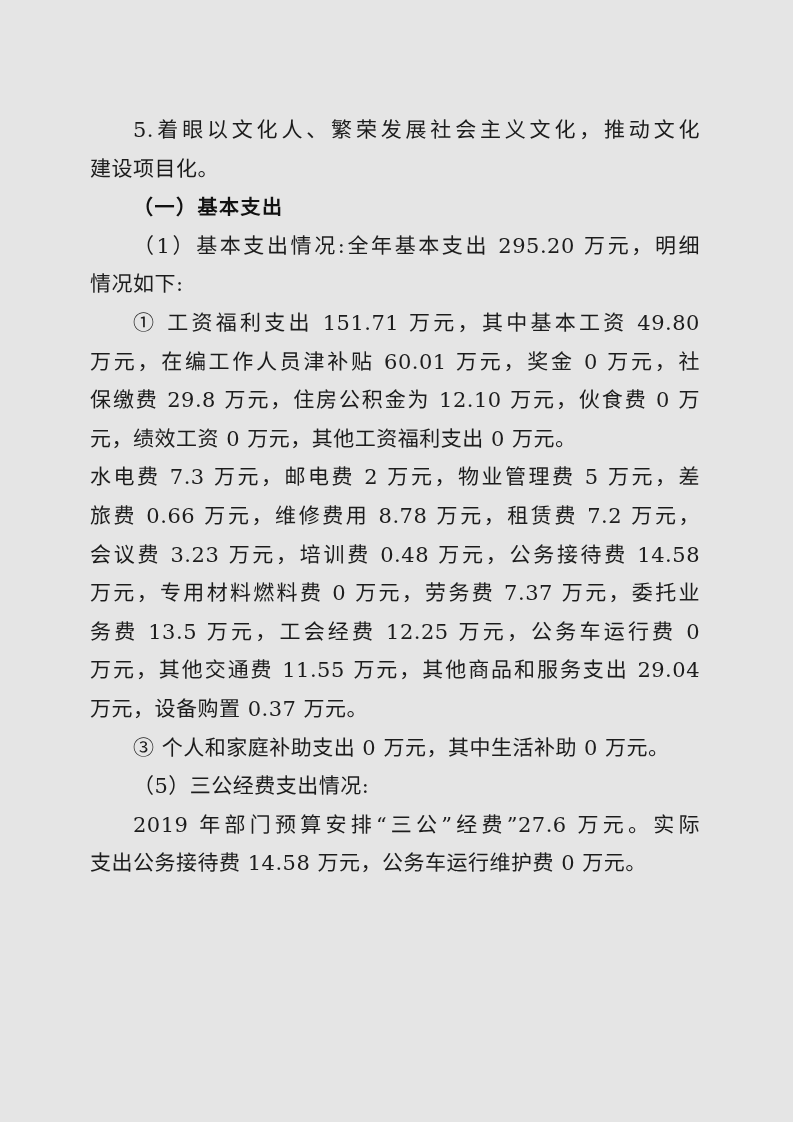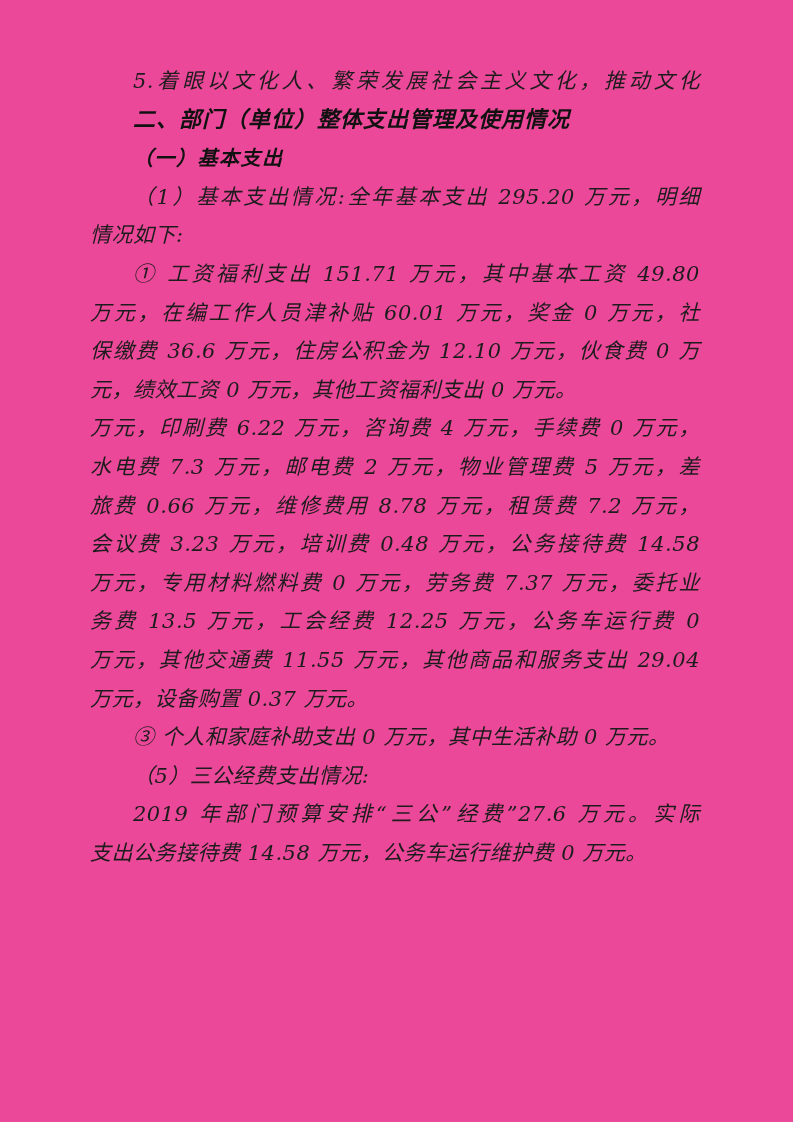--- a/index.html
+++ b/index.html
@@ -11,25 +11,24 @@
     width: 793px;
     height: 1122px;
     overflow: hidden;
     position: relative;
   }
   .page {
     position: absolute;
     top: 0; left: 0;
     width: 793px;
     height: 1122px;
-    background: #ec4899;
+    background: #e5e5e5;
     box-sizing: border-box;
-    padding: 62px 93px 0 90px;
+    padding: 111px 93px 0 90px;
     color: #1c1c1c;
-    font-style: italic;
   }
   .ln {
     height: 38.6px;
     line-height: 38.6px;
     font-size: 21px;
     font-family: "DejaVu Serif", "Liberation Serif", serif;
     color: #1c1c1c;
     letter-spacing: 0.5px;
     white-space: normal;
   }
@@ -52,29 +51,28 @@
     font-size: 20px;
     letter-spacing: 1.5px;
     color: #111111;
   }
 </style>
 </head>
 <body>
 
 <main class="page">
   <div class="ln indent just">5.着眼以文化人、繁荣发展社会主义文化，推动文化</div>
-  <div class="ln indent h1">二、部门（单位）整体支出管理及使用情况</div>
+  <div class="ln">建设项目化。</div>
   <div class="ln indent h2">（一）基本支出</div>
   <div class="ln indent just">（1）基本支出情况:全年基本支出 295.20 万元，明细</div>
   <div class="ln">情况如下:</div>
   <div class="ln indent just">① 工资福利支出 151.71 万元，其中基本工资 49.80</div>
   <div class="ln just">万元，在编工作人员津补贴 60.01 万元，奖金 0 万元，社</div>
-  <div class="ln just">保缴费 36.6 万元，住房公积金为 12.10 万元，伙食费 0 万</div>
+  <div class="ln just">保缴费 29.8 万元，住房公积金为 12.10 万元，伙食费 0 万</div>
   <div class="ln">元，绩效工资 0 万元，其他工资福利支出 0 万元。</div>
-  <div class="ln just">万元，印刷费 6.22 万元，咨询费 4 万元，手续费 0 万元，</div>
   <div class="ln just">水电费 7.3 万元，邮电费 2 万元，物业管理费 5 万元，差</div>
   <div class="ln just">旅费 0.66 万元，维修费用 8.78 万元，租赁费 7.2 万元，</div>
   <div class="ln just">会议费 3.23 万元，培训费 0.48 万元，公务接待费 14.58</div>
   <div class="ln just">万元，专用材料燃料费 0 万元，劳务费 7.37 万元，委托业</div>
   <div class="ln just">务费 13.5 万元，工会经费 12.25 万元，公务车运行费 0</div>
   <div class="ln just">万元，其他交通费 11.55 万元，其他商品和服务支出 29.04</div>
   <div class="ln">万元，设备购置 0.37 万元。</div>
   <div class="ln indent">③ 个人和家庭补助支出 0 万元，其中生活补助 0 万元。</div>
   <div class="ln indent">（5）三公经费支出情况:</div>
   <div class="ln indent just">2019 年部门预算安排“三公”经费”27.6 万元。实际</div>

